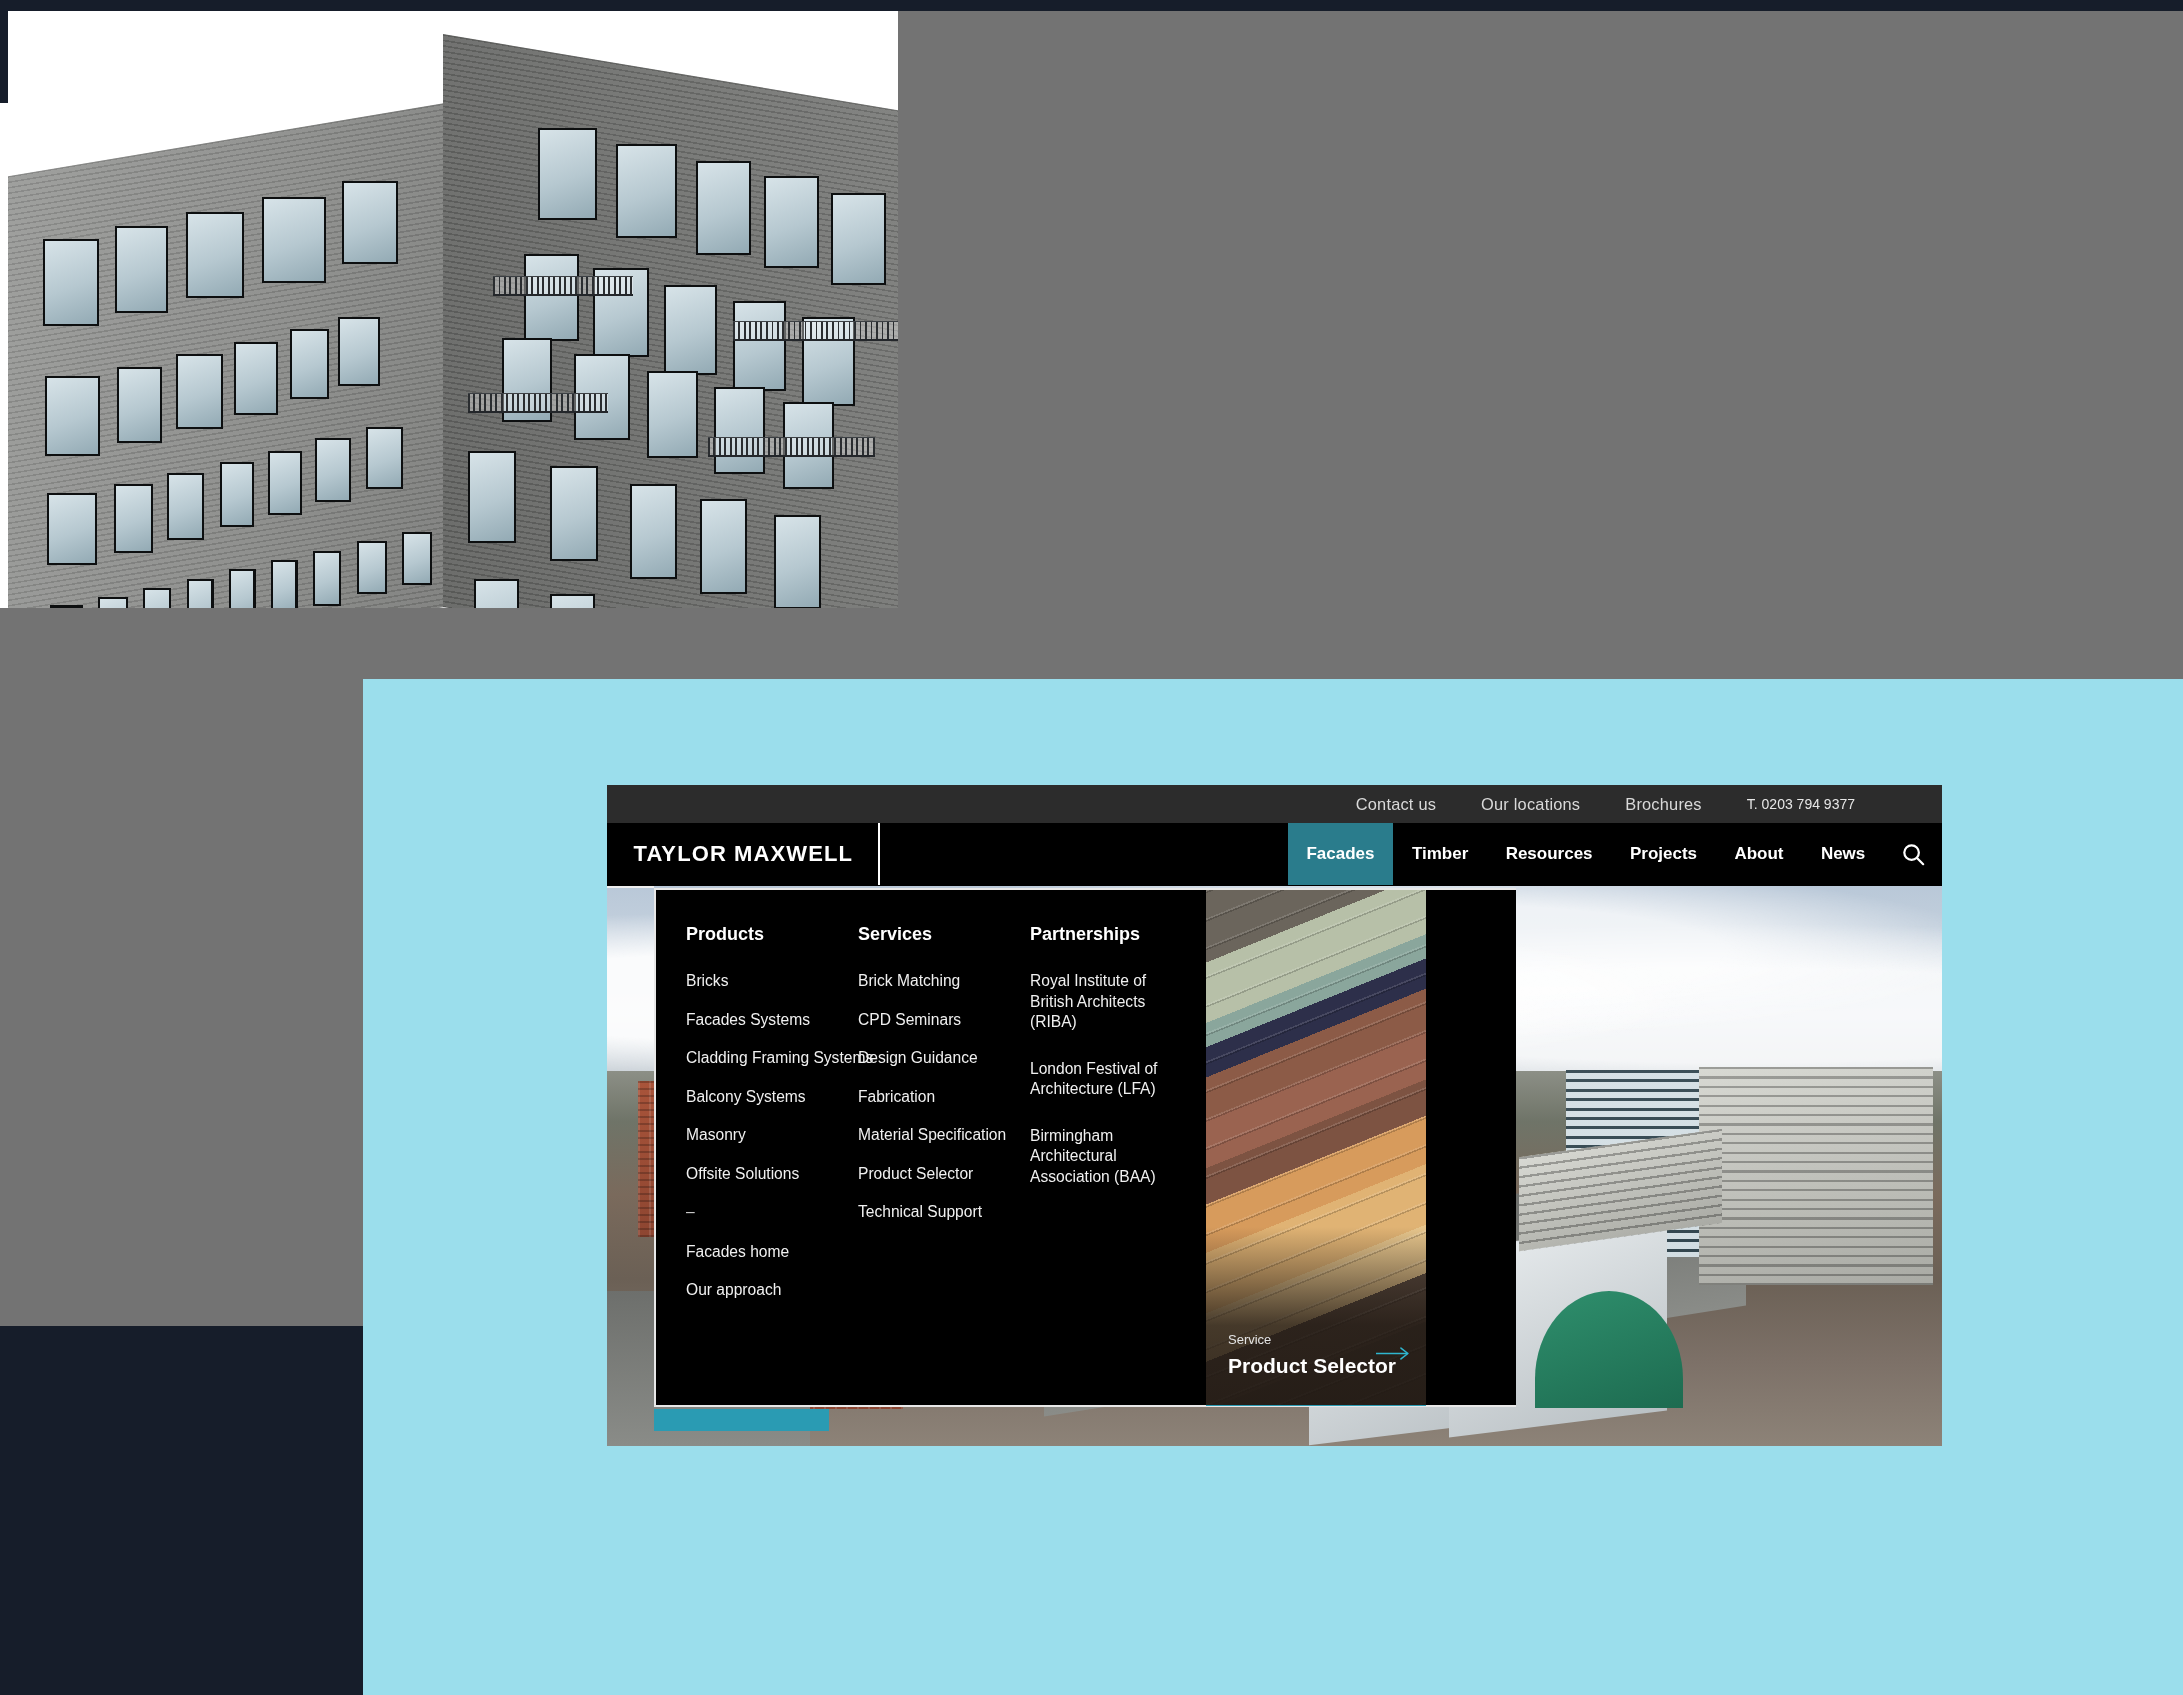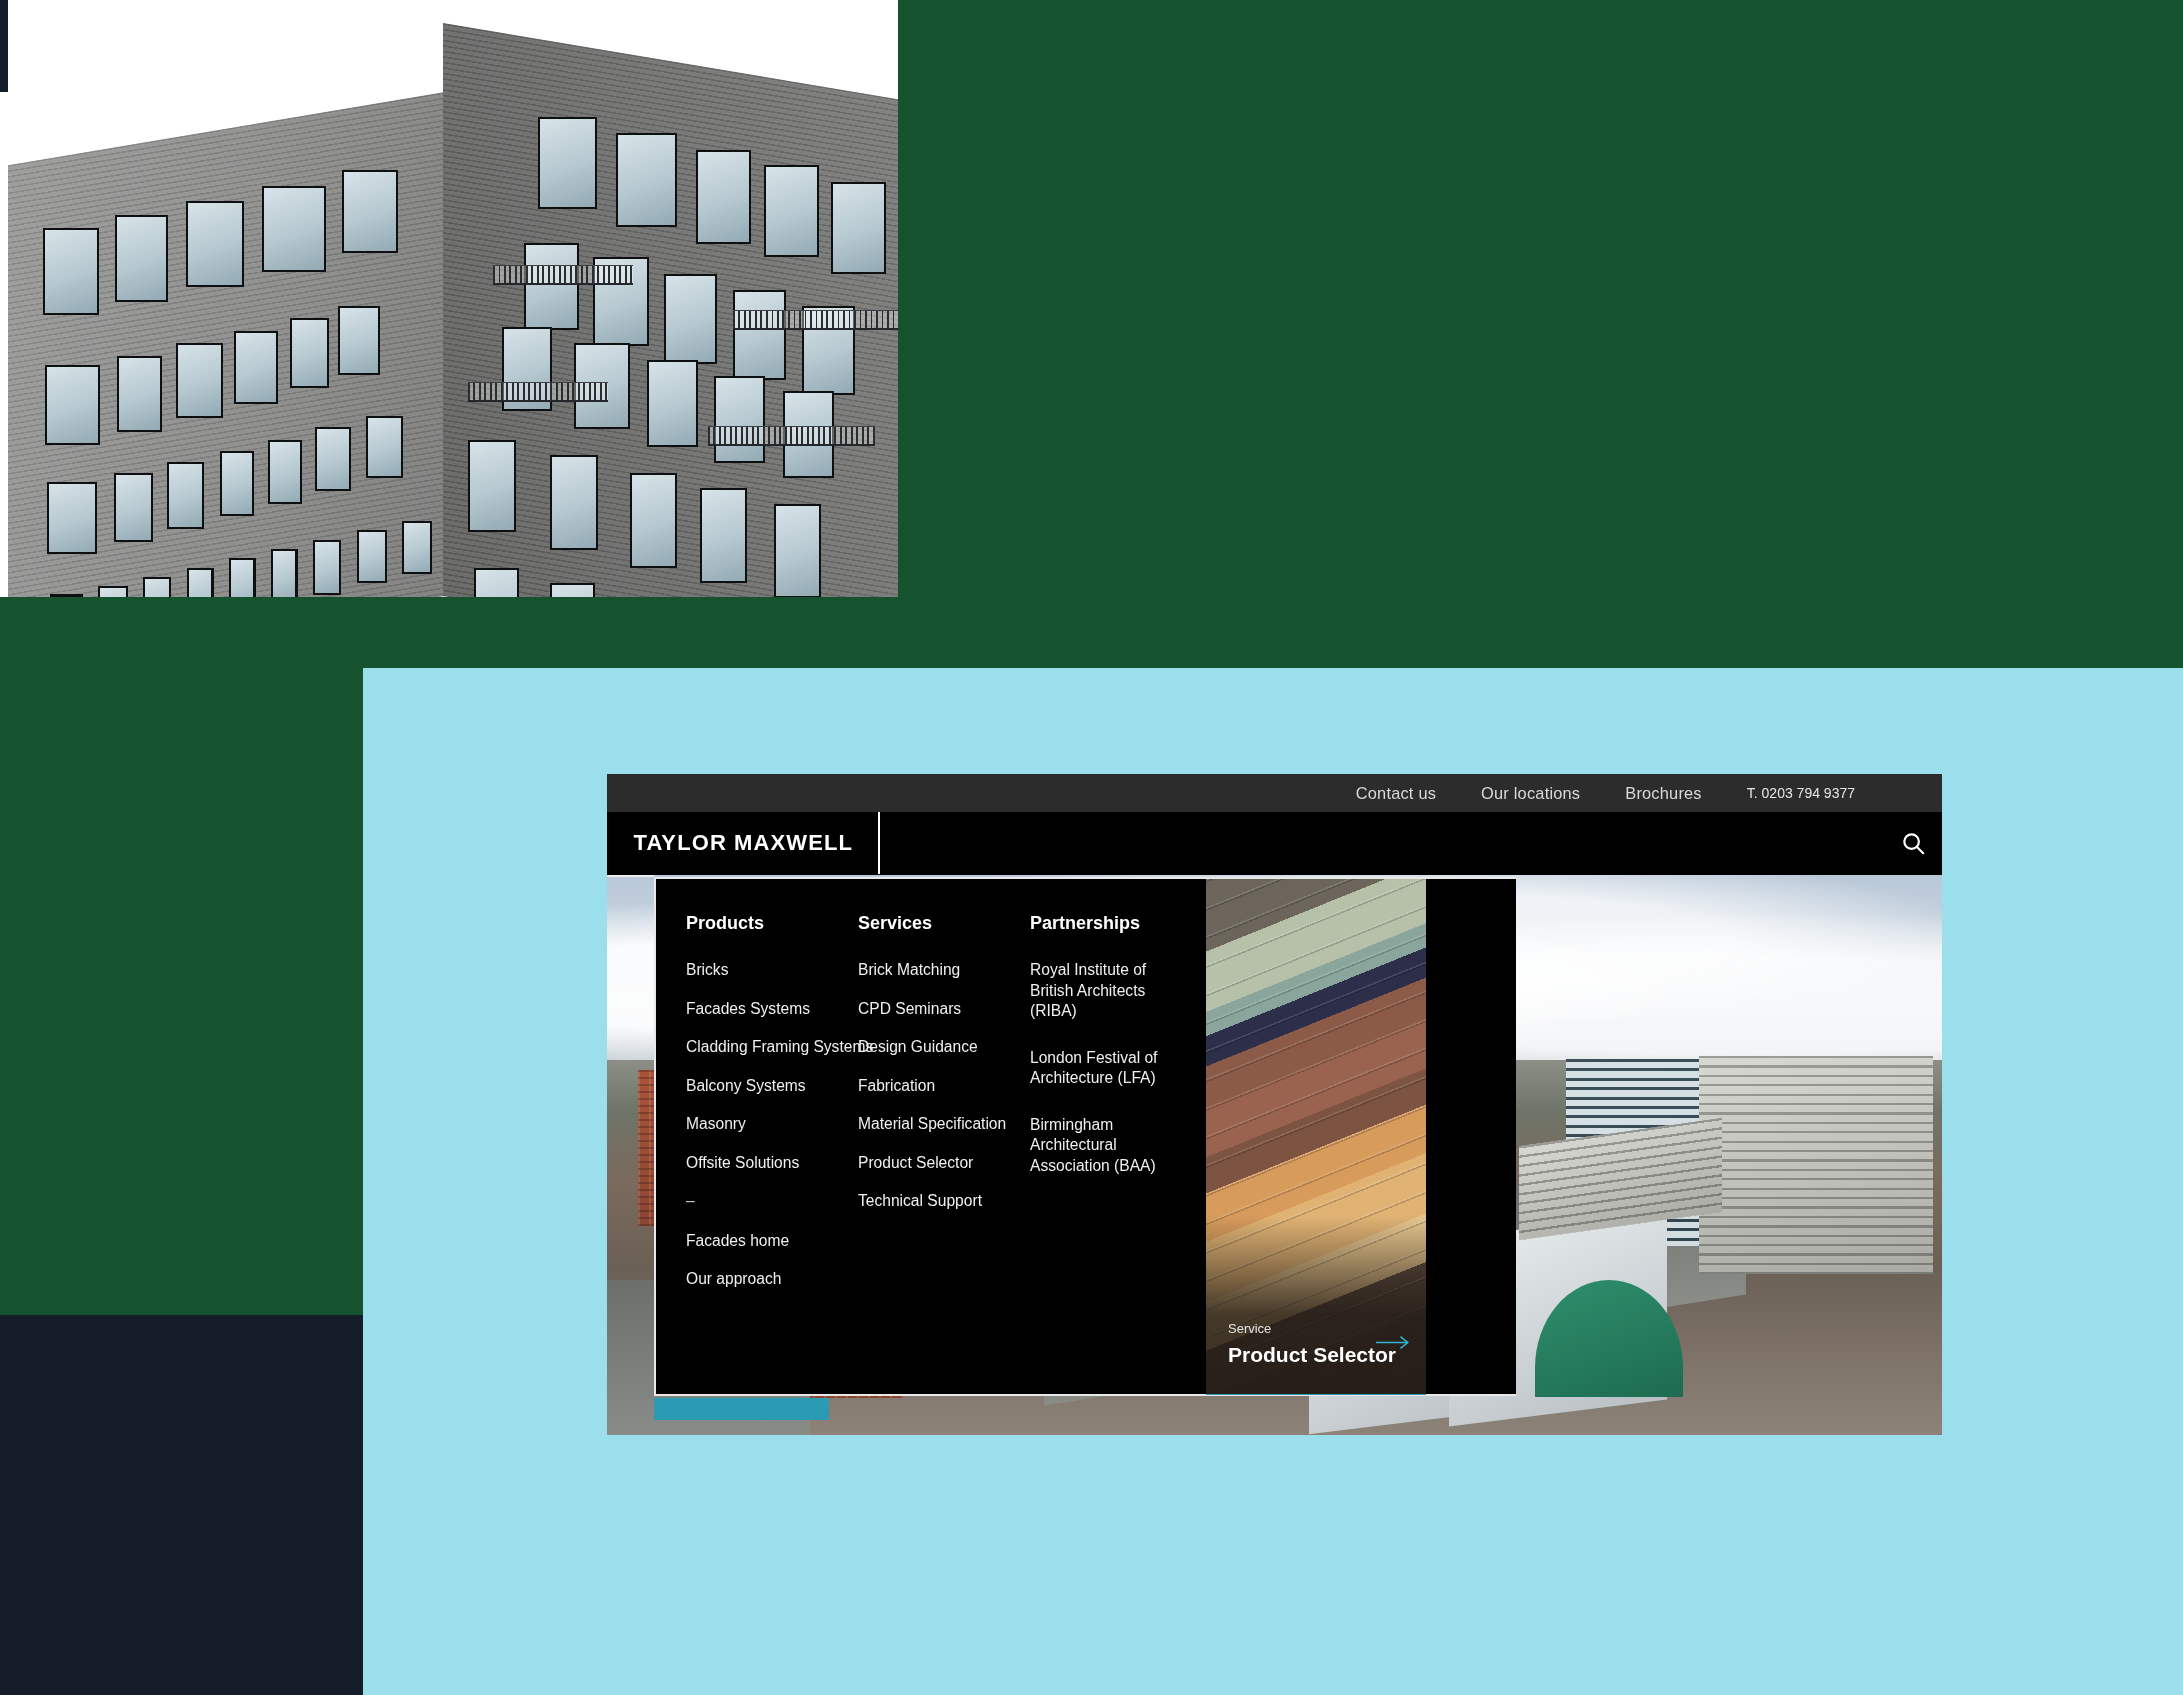--- a/index.html
+++ b/index.html
@@ -2,21 +2,21 @@
 <html style="font-size:12.5px"><head>
 <meta charset="utf-8">
 <style>
   * { box-sizing: border-box; margin: 0; padding: 0; }
   html, body {
     width: 2183px; height: 1695px;
     background: #161d2a;
     font-family: "Liberation Sans", sans-serif;
     overflow: hidden;
   }
-  .page { position: relative; width: 2183px; height: 1315px; background: #14532d; }
+  .page { position: relative; width: 2183px; height: 1315px; background: #737373; margin-top: 11px; }
 
   
   .hero-photo {
     position: absolute; left: 0; top: 0; width: 898px; height: 597px;
     overflow: hidden; background: #ffffff;
   }
   .hero-photo .sky {
     position: absolute; inset: 0; background: #ffffff;
   }
   .bldg {
@@ -414,20 +414,28 @@
       <span class="util-link">Our locations</span>
       <span class="util-link">Brochures</span>
       <span class="util-phone">T. 0203 794 9377</span>
     </div>
 
     <div class="nav-bar">
       <div class="logo-wrap">
         <span class="logo">TAYLOR MAXWELL</span>
       </div>
       <div class="nav-spacer"></div>
+      <div class="nav-items">
+        <div class="nav-item active">Facades</div>
+        <div class="nav-item">Timber</div>
+        <div class="nav-item">Resources</div>
+        <div class="nav-item">Projects</div>
+        <div class="nav-item">About</div>
+        <div class="nav-item">News</div>
+      </div>
       <div class="search-btn">
         <svg width="26.5" height="26.5" viewBox="0 0 24 24" fill="none" stroke="#ffffff" stroke-width="2">
           <circle cx="10.5" cy="10.5" r="6.6"></circle>
           <line x1="15.4" y1="15.4" x2="21" y2="21" stroke-linecap="round"></line>
         </svg>
       </div>
     </div>
 
     <div class="white-strip"></div>
 

